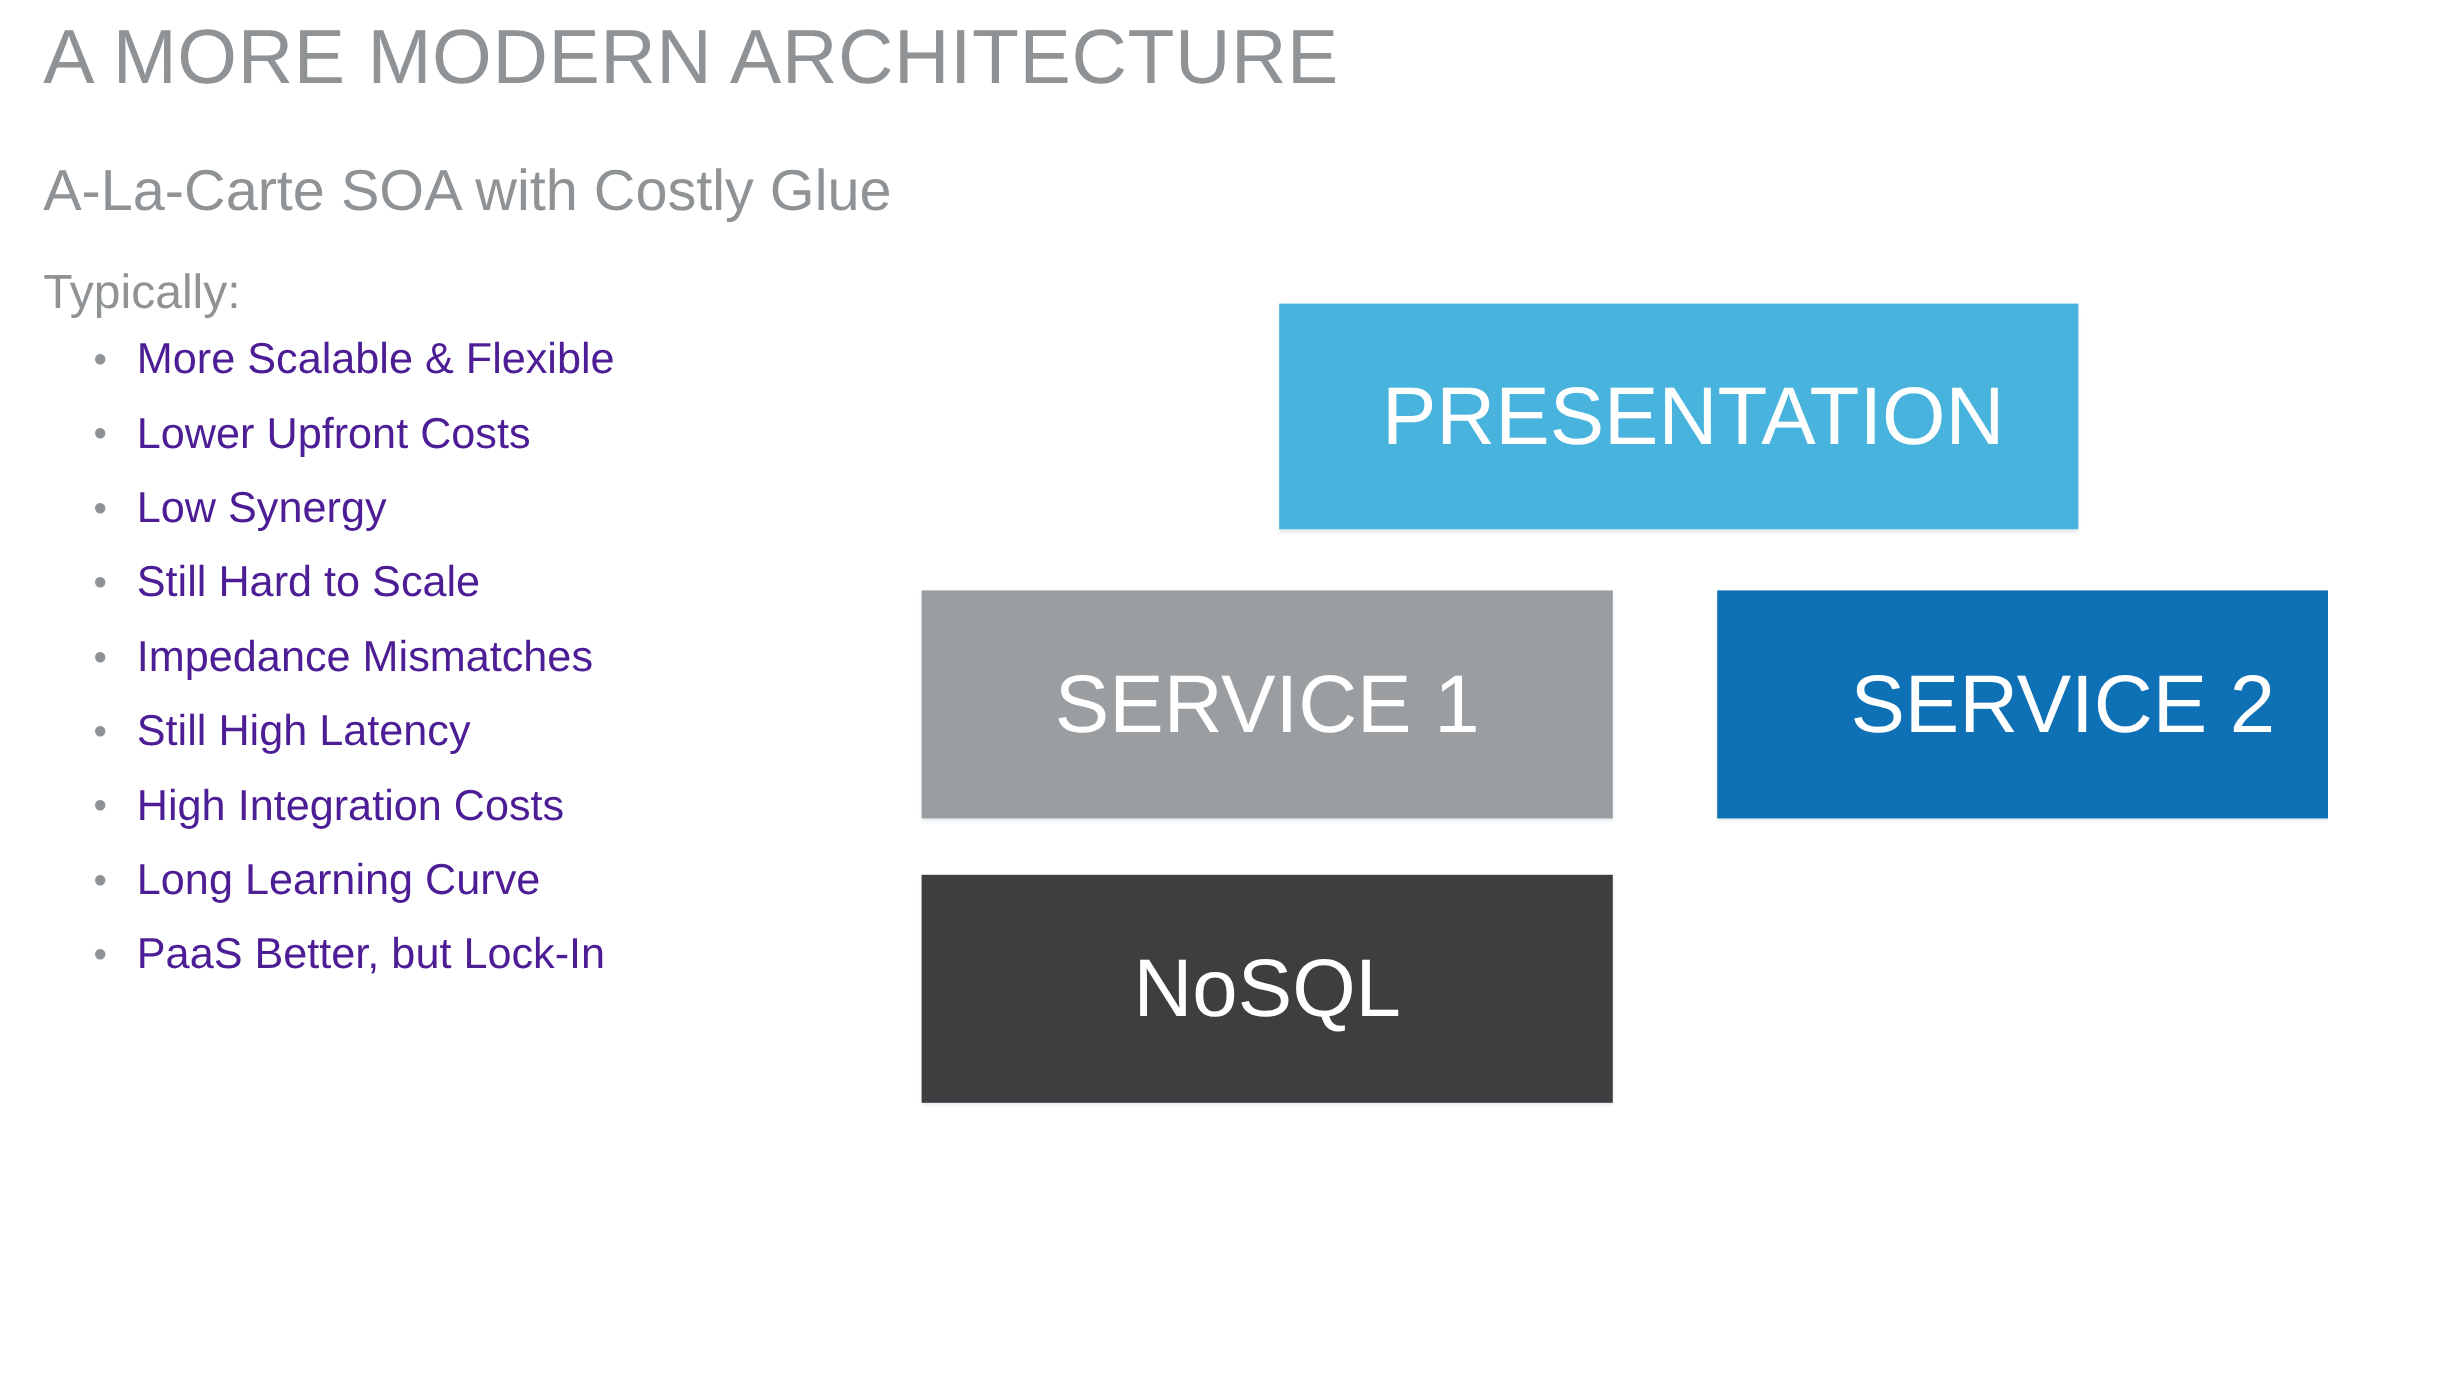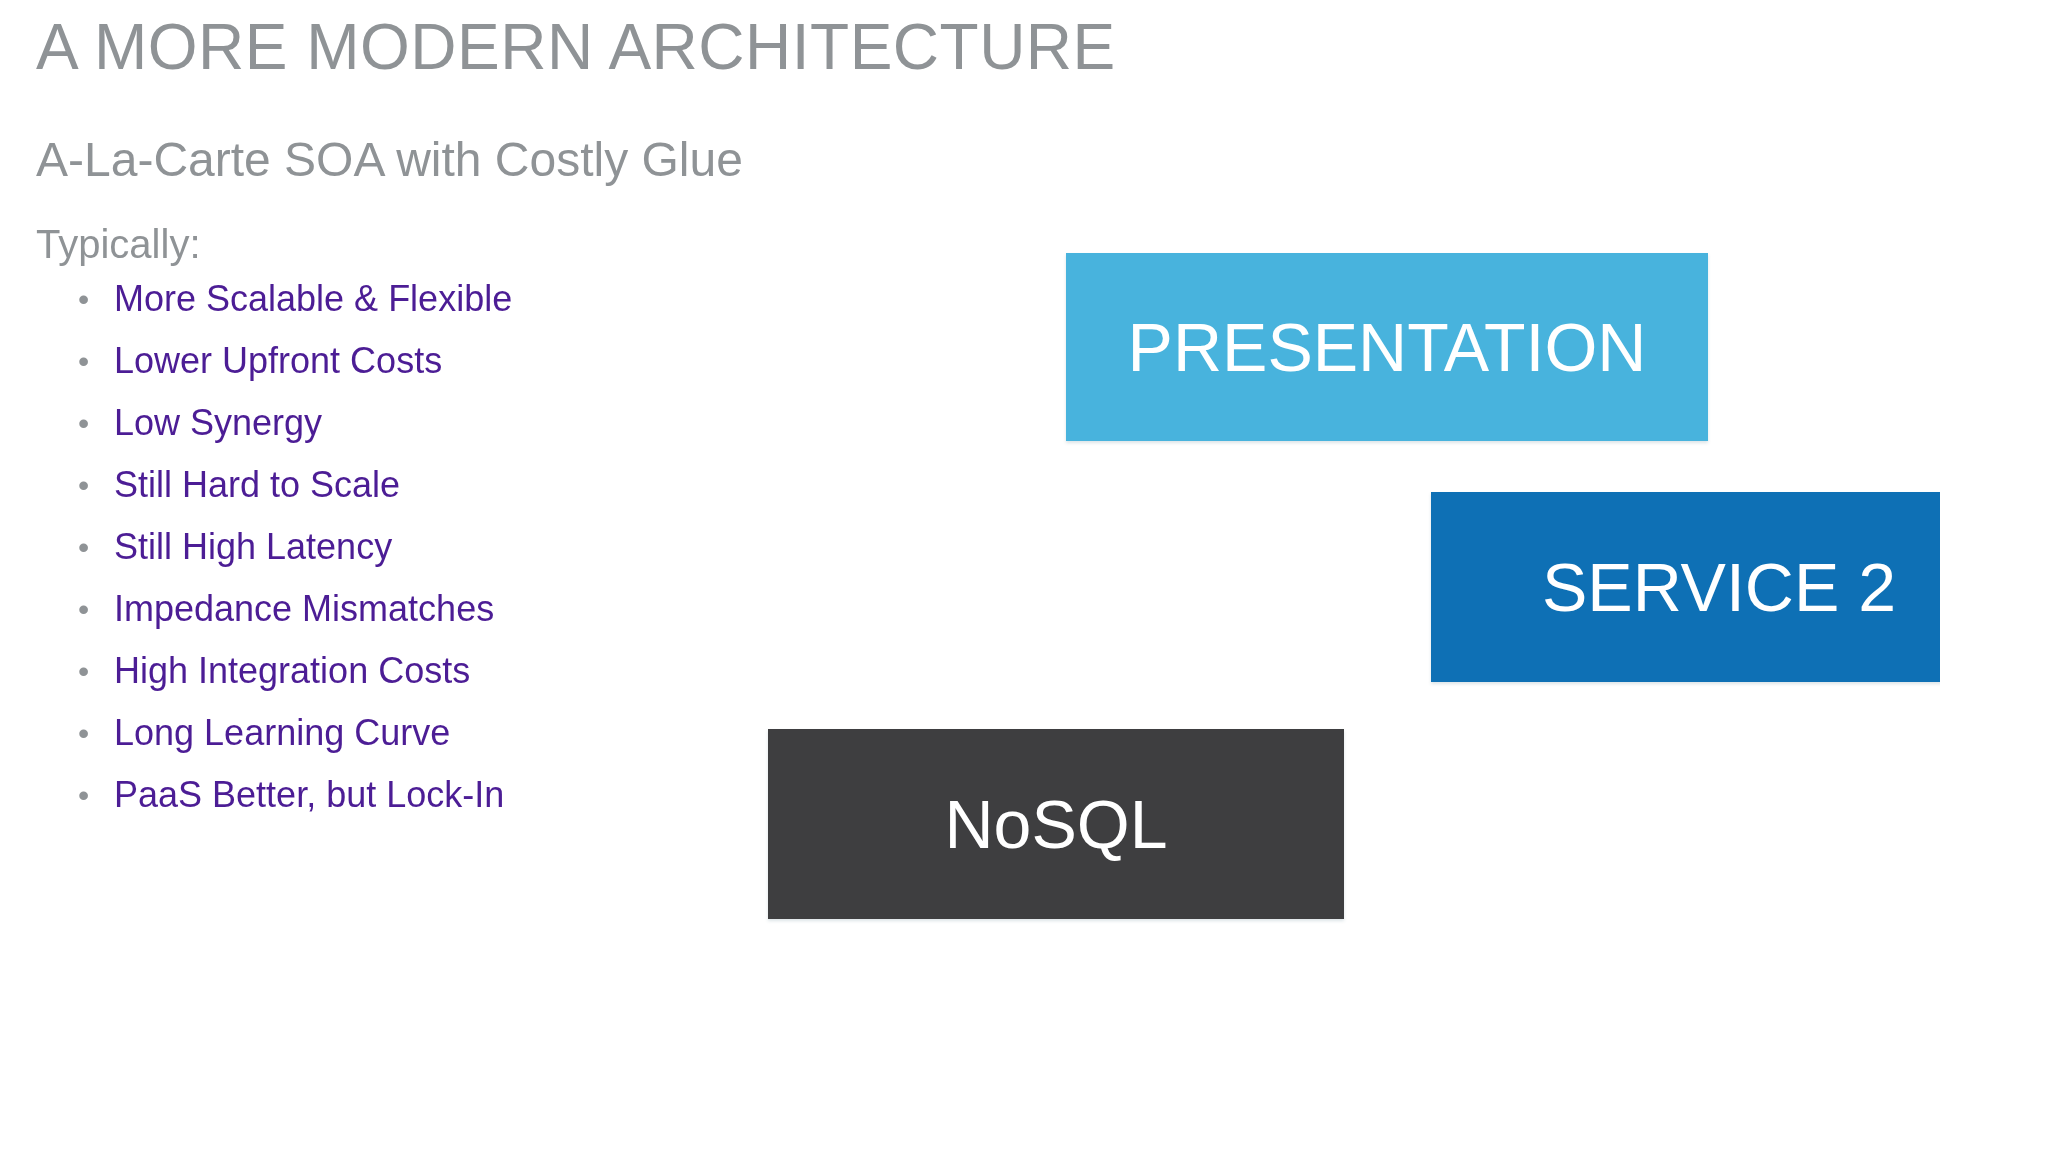--- a/index.html
+++ b/index.html
@@ -70,21 +70,21 @@
     align-items: center;
     justify-content: center;
     box-shadow: 0 2px 3px rgba(120, 150, 165, 0.25);
   }
   .box-label {
     color: #ffffff;
     font-size: 68px;
     font-weight: 400;
     white-space: nowrap;
   }
-  .box-presentation { left: 1066px; top: 253px; width: 642px; height: 188px; }
+  .box-presentation { left: 1066px; top: 253px; width: 642px; height: 188px; padding-left: 24px; }
   .box-service1     { left: 768px;  top: 492px; width: 576px; height: 190px; }
   .box-service2     { left: 1431px; top: 492px; width: 576px; height: 190px; }
   .box-nosql        { left: 768px;  top: 729px; width: 576px; height: 190px; }
   .box-messageq     { left: 1431px; top: 729px; width: 576px; height: 190px; }
 </style>
 </head>
 <body>
 
 <div class="slide">
 
@@ -92,31 +92,34 @@
 
   <h2 class="slide-subtitle">A-La-Carte SOA with Costly Glue</h2>
 
   <div class="list-heading">Typically:</div>
 
   <ul class="bullet-list">
     <li>More Scalable &amp; Flexible</li>
     <li>Lower Upfront Costs</li>
     <li>Low Synergy</li>
     <li>Still Hard to Scale</li>
+    <li>Impedance Mismatches</li>
     <li>Still High Latency</li>
-    <li>Impedance Mismatches</li>
     <li>High Integration Costs</li>
     <li>Long Learning Curve</li>
     <li>PaaS Better, but Lock-In</li>
   </ul>
 
   <div class="box box-presentation" style="background-color: rgb(72, 179, 221);">
     <span class="box-label">PRESENTATION</span>
   </div>
 
+  <div class="box box-service1" style="background-color: rgb(154, 158, 161);">
+    <span class="box-label">SERVICE 1</span>
+  </div>
 
   <div class="box box-service2" style="background-color: rgb(14, 112, 181);">
     <span class="box-label">SERVICE 2</span>
   </div>
 
   <div class="box box-nosql" style="background-color: rgb(62, 62, 64);">
     <span class="box-label">NoSQL</span>
   </div>
 
 

